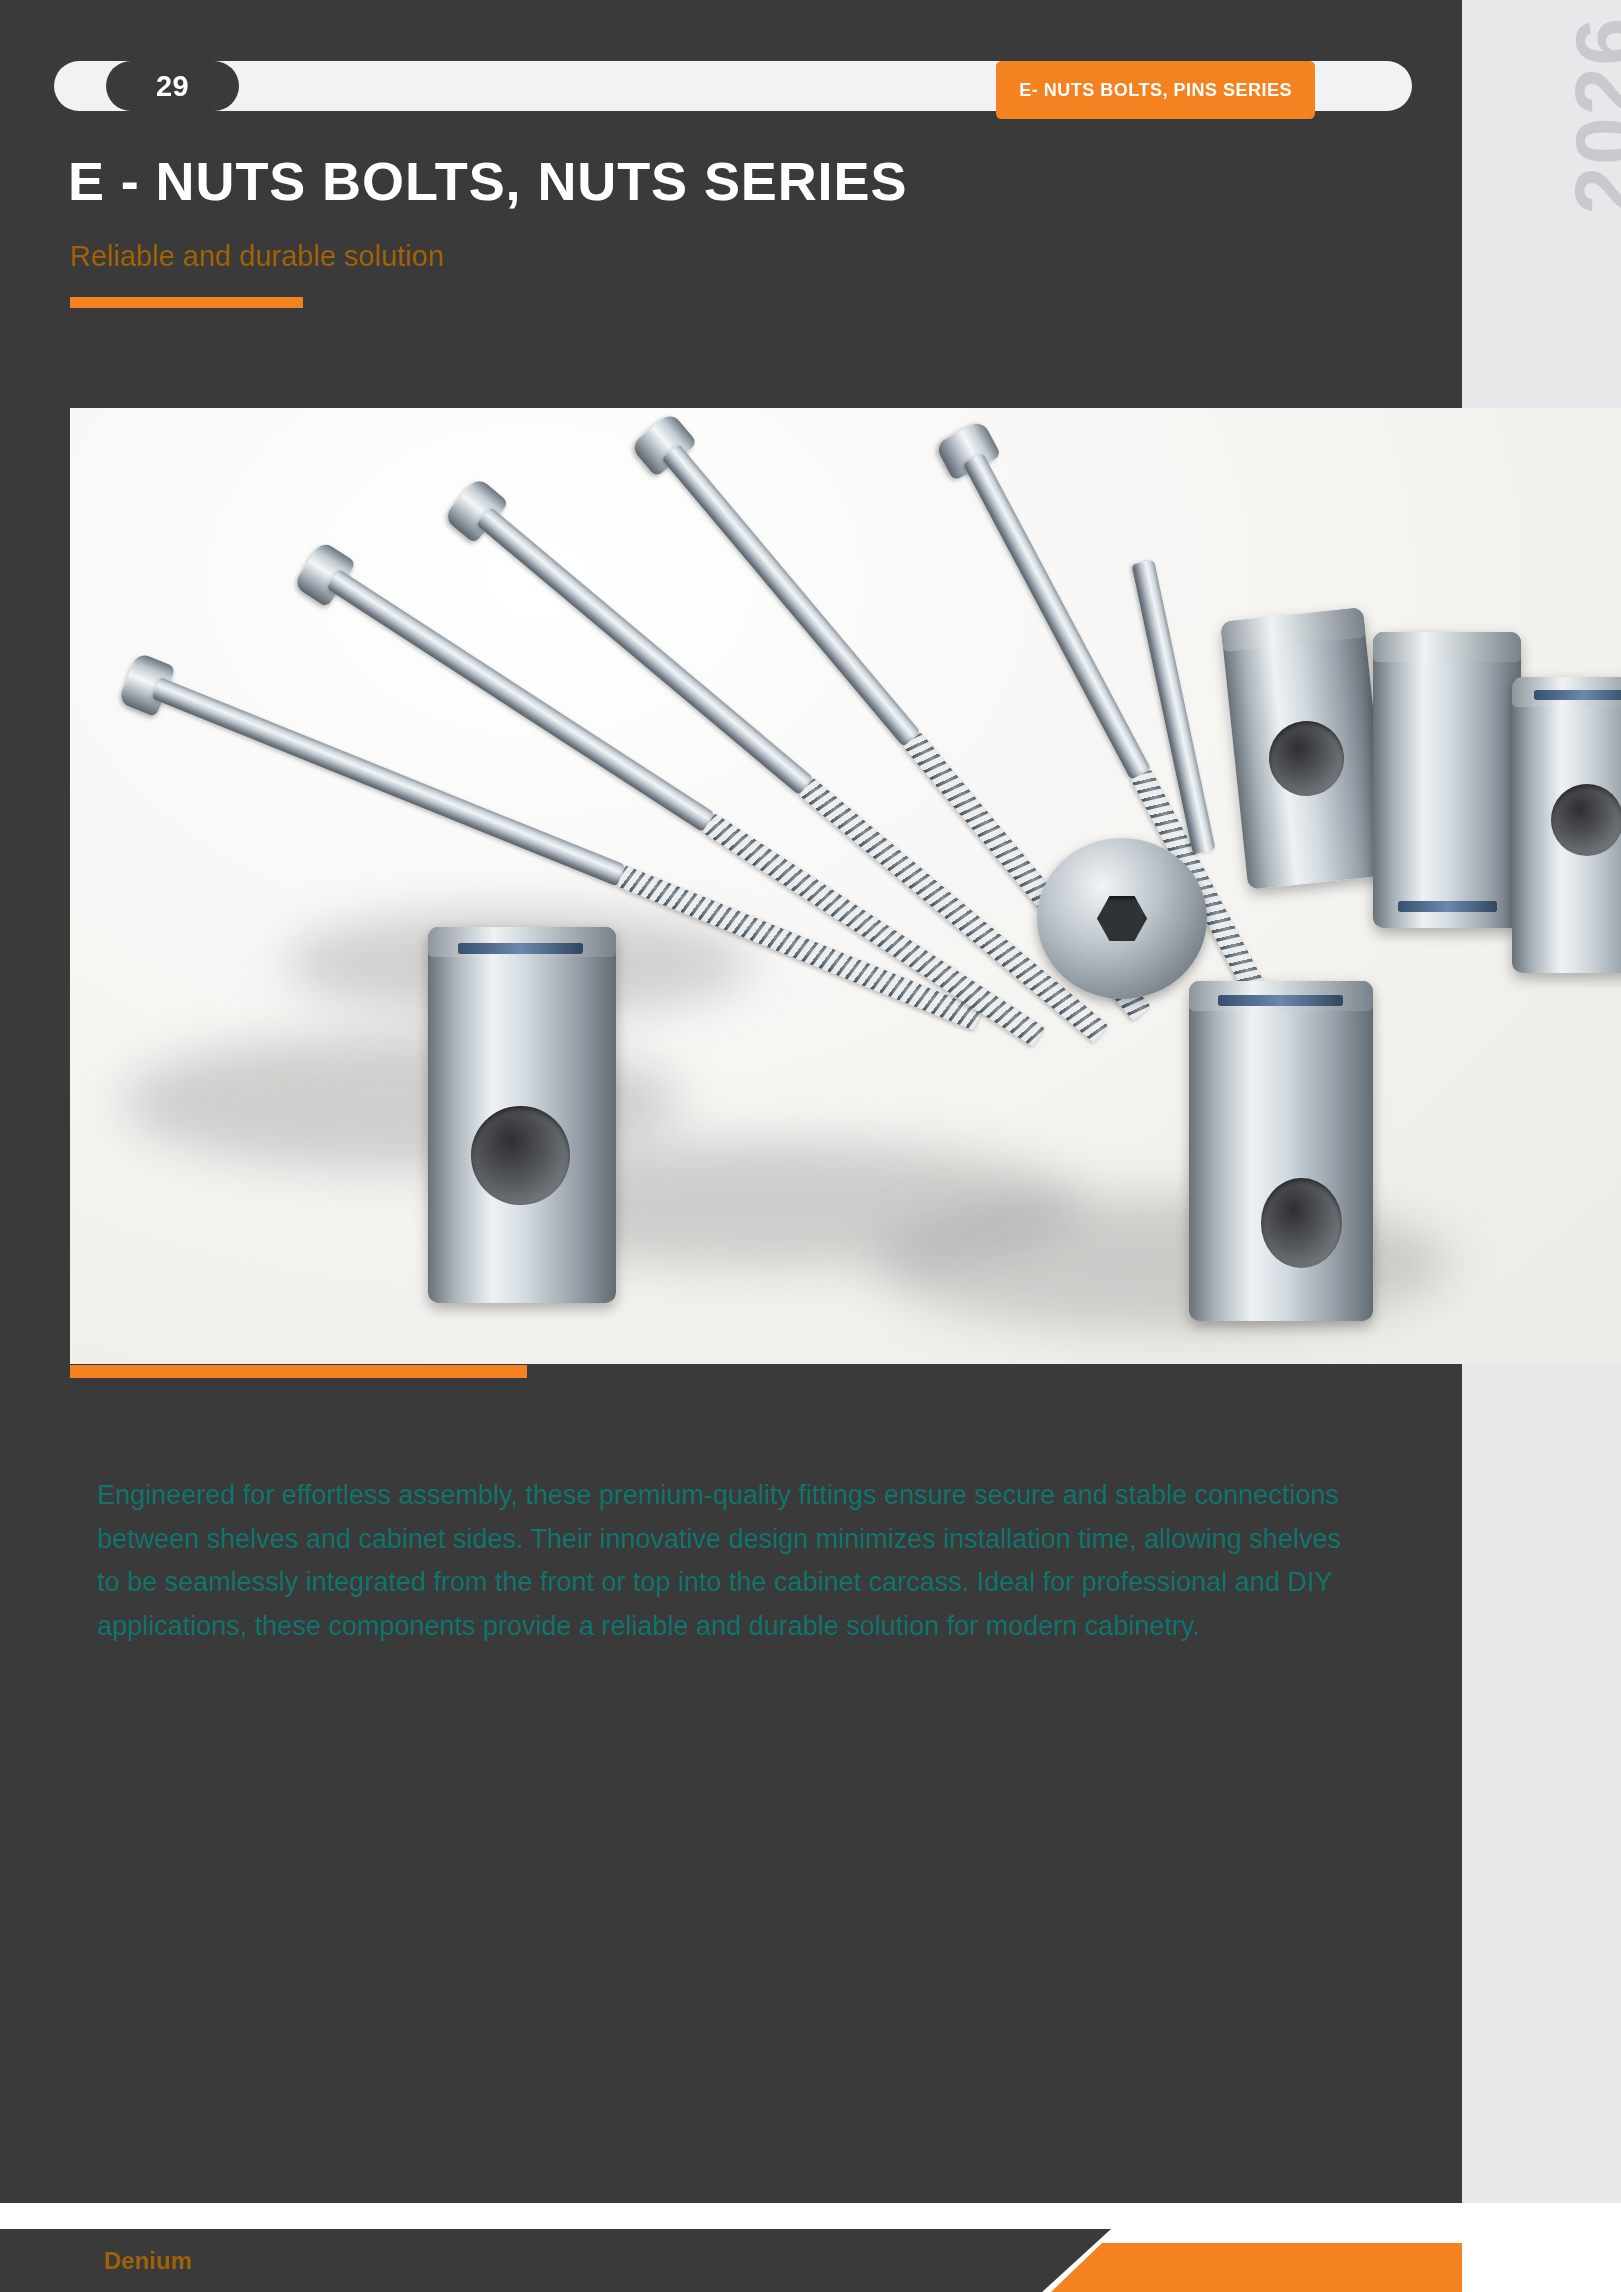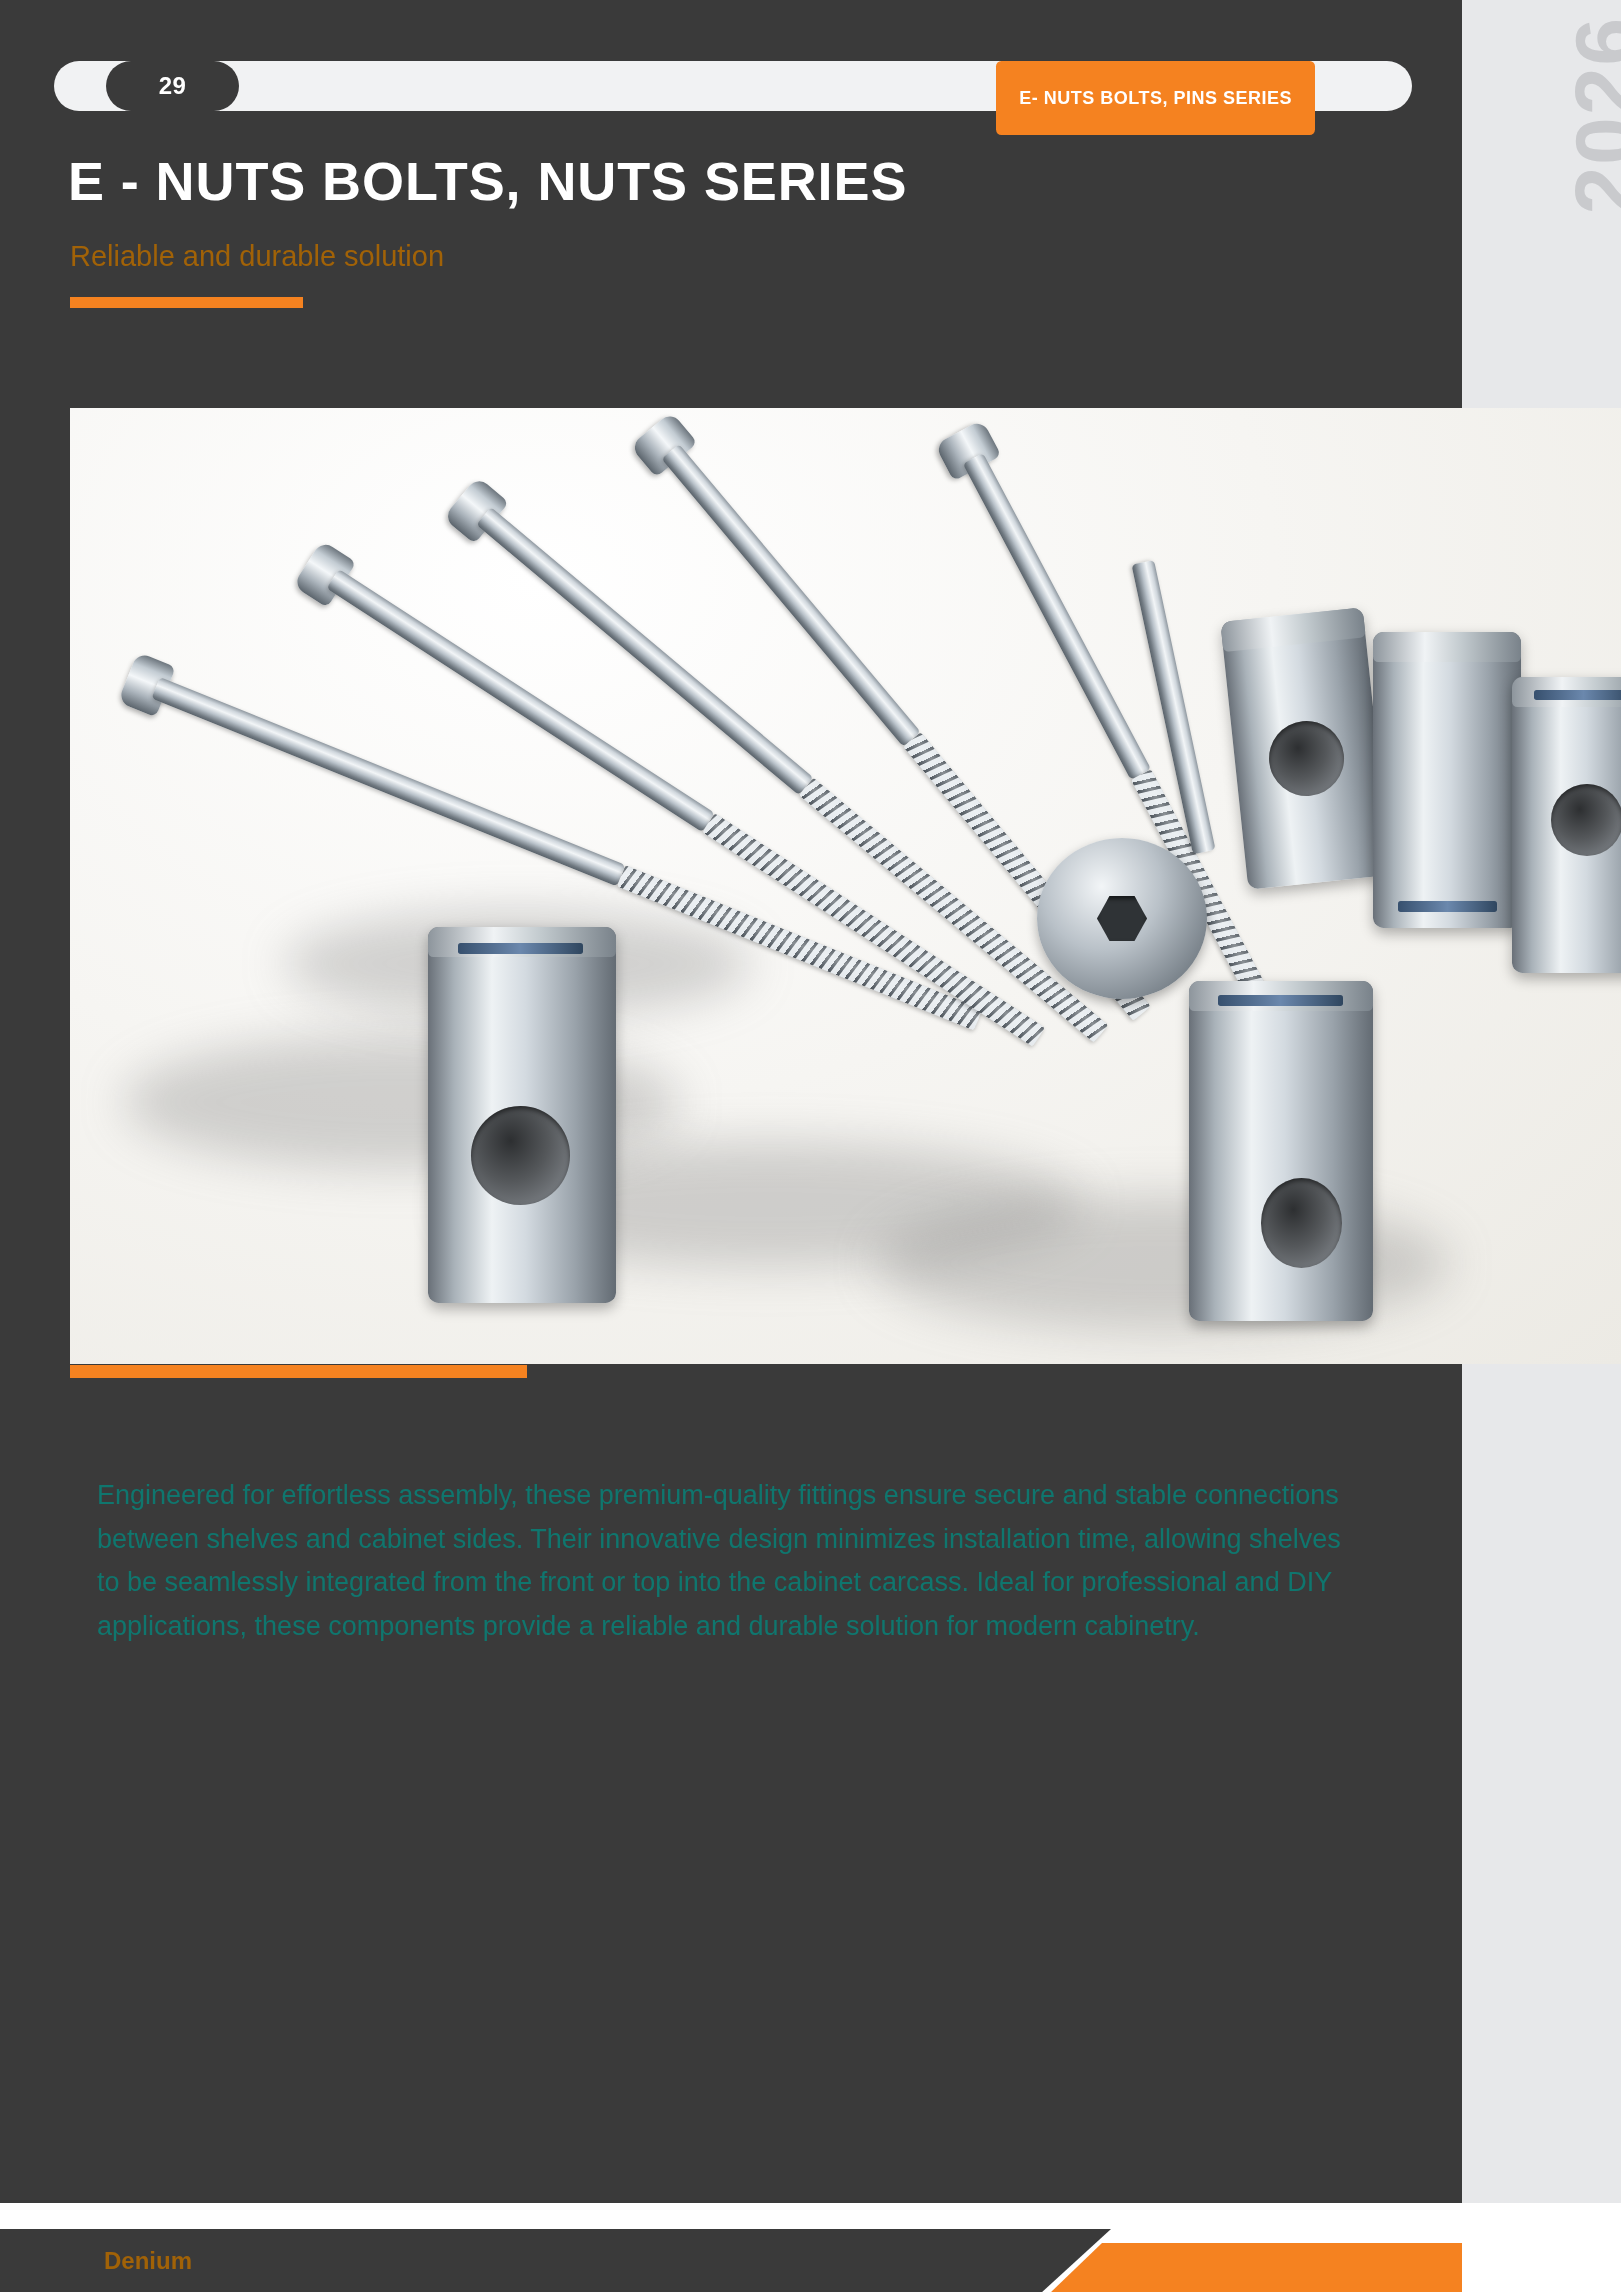--- a/index.html
+++ b/index.html
@@ -53,42 +53,42 @@
     border-radius: 25px;
     display: flex;
     align-items: center;
   }
   .page-number {
     width: 133px;
     height: 50px;
     background: #3a3a3a;
     border-radius: 25px;
     color: #ffffff;
-    font-size: 24px;
+    font-size: 29px;
     font-weight: bold;
     display: flex;
     align-items: center;
     justify-content: center;
     letter-spacing: 0.4px;
     margin-left: 52px;
   }
   .header-chip {
     position: absolute;
     right: 97px;
     top: 0;
     height: 50px;
     background: #f58220;
     border-radius: 5.4px;
     color: #ffffff;
     font-size: 18px;
     font-weight: bold;
     letter-spacing: 0.5px;
     display: flex;
     align-items: center;
-    padding: 12px 23px;
+    padding: 4px 23px;
     white-space: nowrap;
   }
 
   
   .section-title {
     position: absolute;
     left: 68px;
     top: 150px;
     color: #ffffff;
     font-size: 54px;

